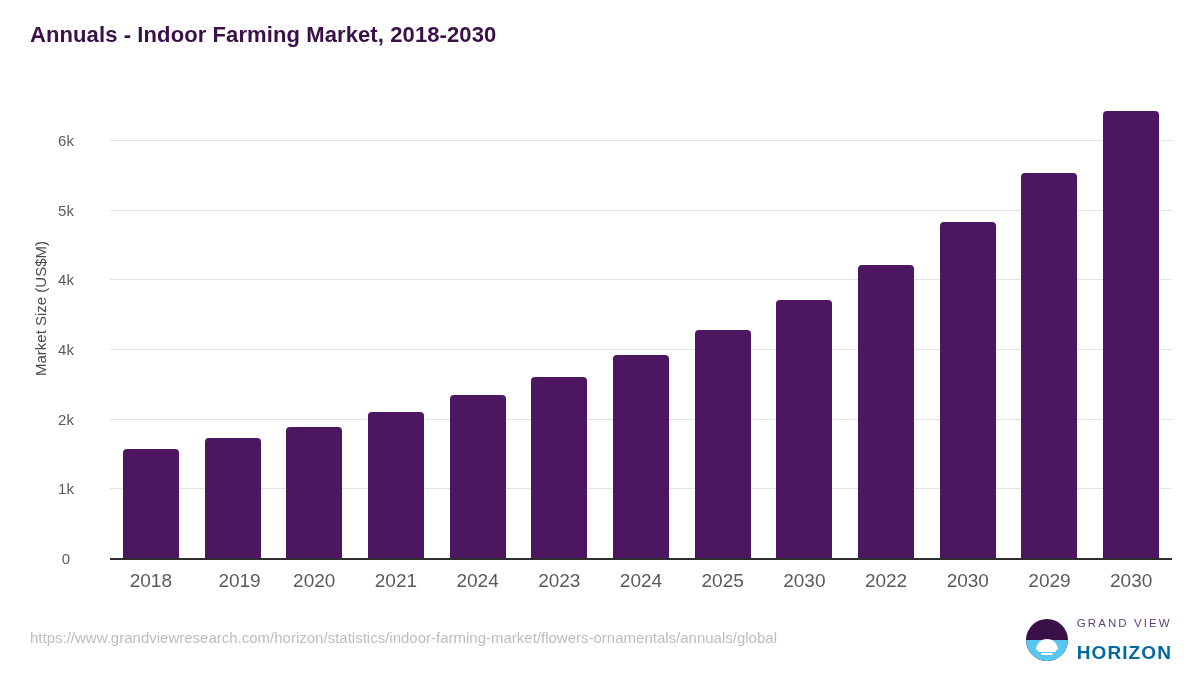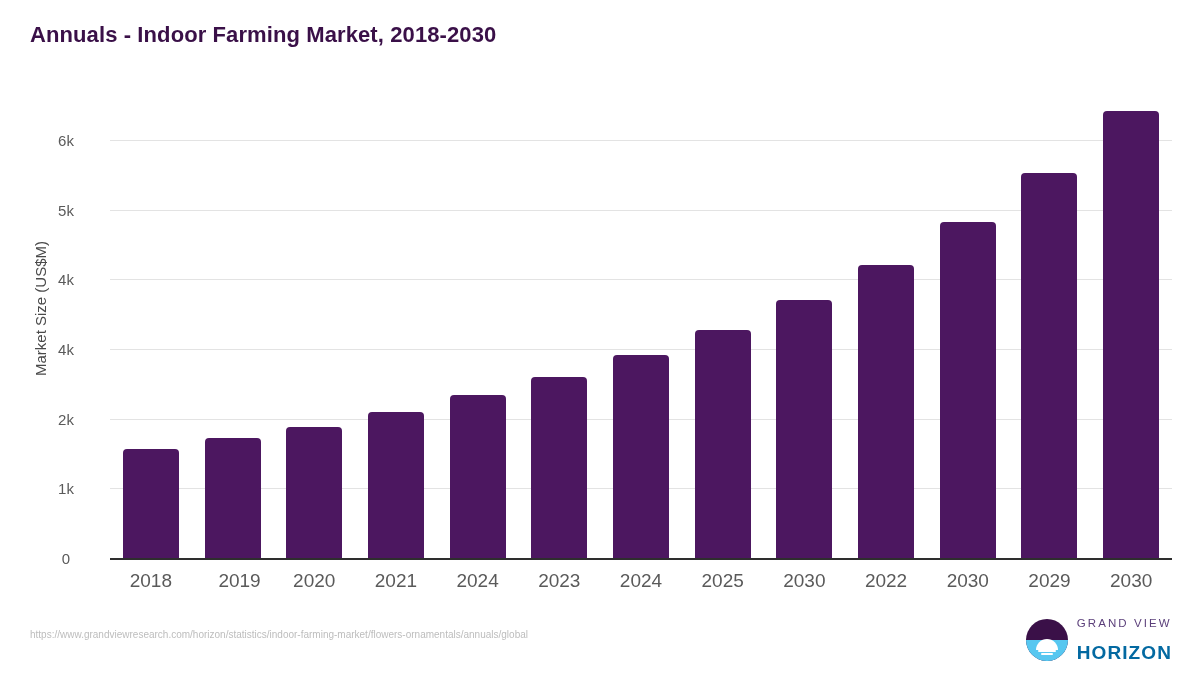--- a/index.html
+++ b/index.html
@@ -83,21 +83,21 @@
     color: #5A5A5A;
     text-align: center;
     white-space: nowrap;
     transform: translateX(-50%);
   }
 
   
   .footer-url {
     position: absolute;
     left: 30px; top: 629px;
-    font-size: 10px;
+    font-size: 15px;
     color: #BDBDBD;
     white-space: nowrap;
   }
   .logo {
     position: absolute;
     right: 28px; top: 618px;
     display: flex;
     align-items: center;
     gap: 9px;
   }

